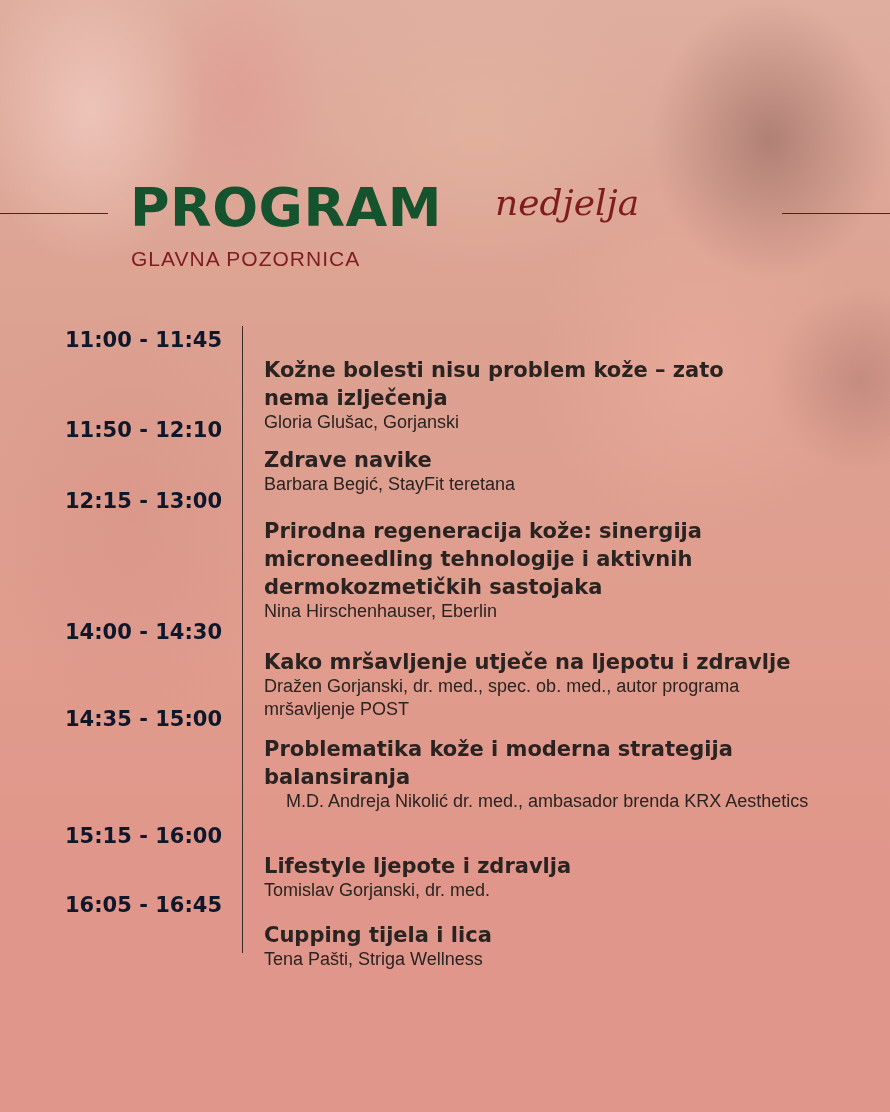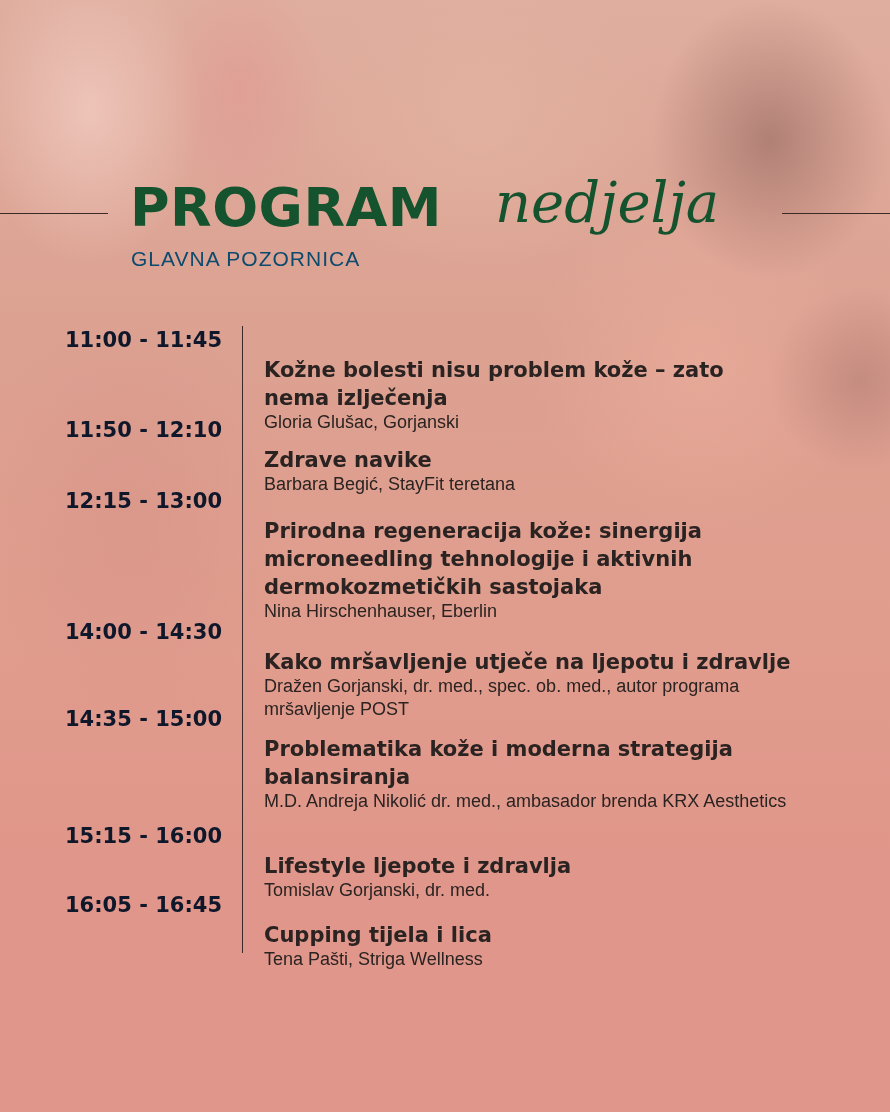--- a/index.html
+++ b/index.html
@@ -29,26 +29,26 @@
   .rule.left { left: 0; width: 108px; }
   .rule.right { left: 782px; width: 108px; }
   .title-main {
     position: absolute; left: 130px; top: 10px;
     font-family: "DejaVu Sans", sans-serif; font-weight: bold;
     font-size: 54px; letter-spacing: 0.5px; color: #14532d; line-height: 60px;
   }
   .title-script {
     position: absolute; left: 495px; top: 0px;
     font-family: "DejaVu Serif", serif; font-style: italic;
-    font-size: 56px; color: #14532d; line-height: 70px;
+    font-size: 36px; color: #7f1d1d; line-height: 70px;
   }
   .subtitle {
     position: absolute; left: 131px; top: 247px;
     font-family: "Liberation Sans", sans-serif; font-size: 21px;
-    letter-spacing: 1px; color: #0c4a6e;
+    letter-spacing: 1px; color: #7f1d1d;
   }
 
   .divider {
     position: absolute; left: 242px; top: 326px; width: 1px; height: 627px;
     background: #3a2b28;
   }
 
   .session { position: absolute; left: 0; width: 890px; }
   .time {
     position: absolute; right: 668px; top: 0;
@@ -112,21 +112,21 @@
     <div class="body" style="width:600px;">
       <div class="talk" style="white-space:nowrap;">Kako mršavljenje utječe na ljepotu i zdravlje</div>
       <div class="speaker" style="width:500px;">Dražen Gorjanski, dr. med., spec. ob. med., autor programa mršavljenje POST</div>
     </div>
   </div>
 
   <div class="session" style="top:705px;">
     <div class="time">14:35 - 15:00</div>
     <div class="body" style="width:520px;">
       <div class="talk">Problematika kože i moderna strategija balansiranja</div>
-      <div class="speaker" style="width:560px;">M.D. Andreja Nikolić dr. med., ambasador brenda KRX Aesthetics</div>
+      <div class="speaker" style="width:560px;margin-left:22px;">M.D. Andreja Nikolić dr. med., ambasador brenda KRX Aesthetics</div>
     </div>
   </div>
 
   <div class="session" style="top:822px;">
     <div class="time">15:15 - 16:00</div>
     <div class="body">
       <div class="talk">Lifestyle ljepote i zdravlja</div>
       <div class="speaker">Tomislav Gorjanski, dr. med.</div>
     </div>
   </div>

